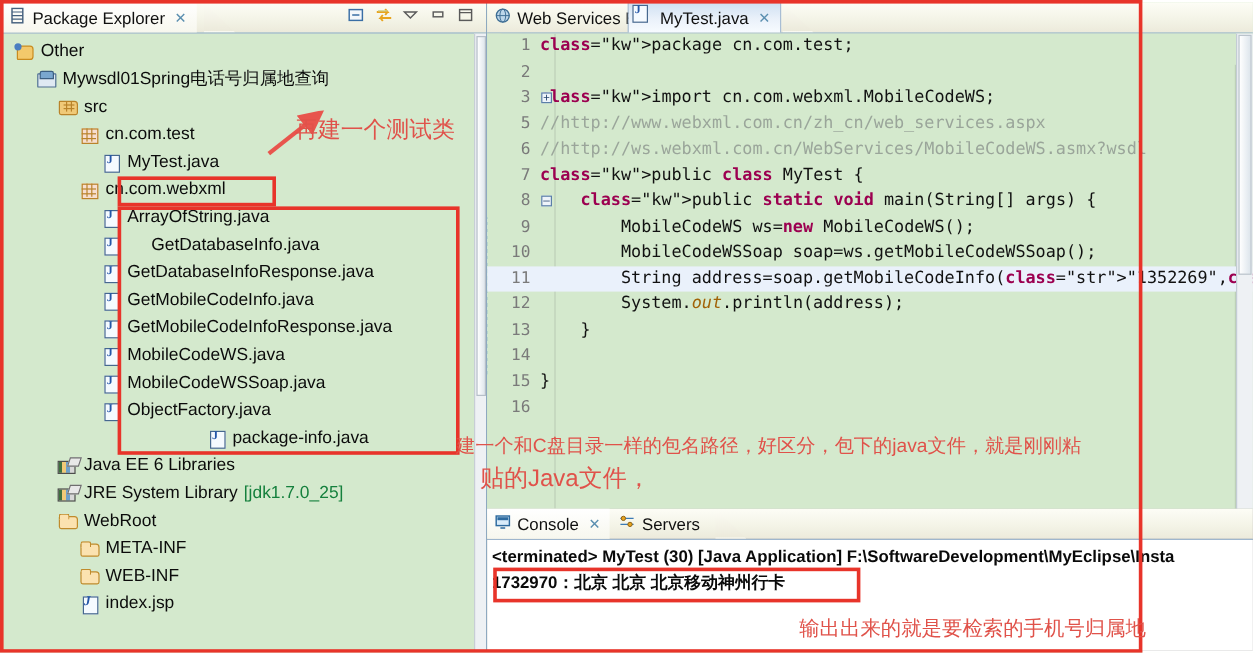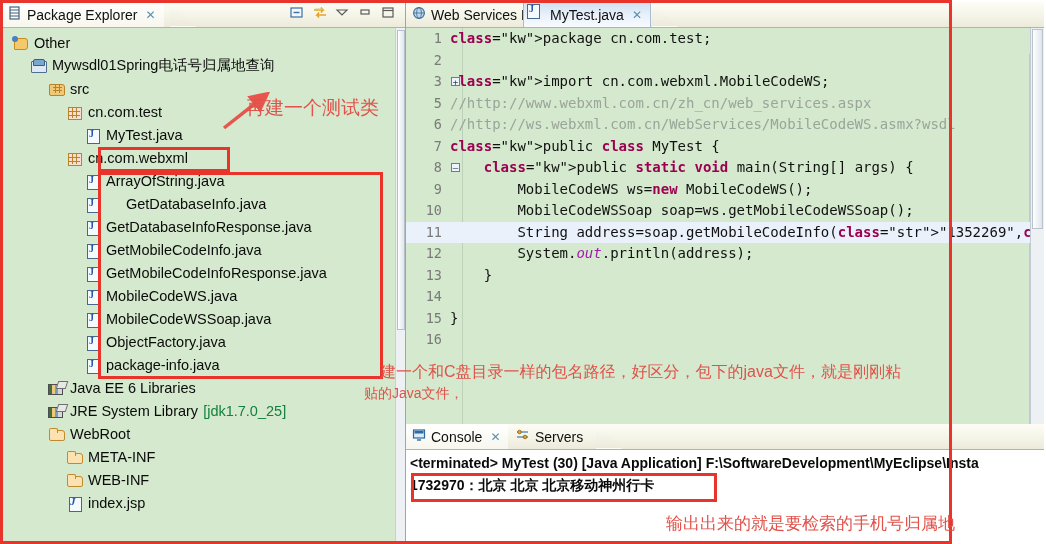--- a/index.html
+++ b/index.html
@@ -167,21 +167,21 @@
     font-family:"DejaVu Sans Mono", monospace; font-size:14px;
     white-space:pre; color:#111;
   }
   .lnum {
     display:inline-block; width:44px; text-align:right; padding-right:8px;
     color:#7a7a7a; font-family:"DejaVu Sans Mono", monospace; font-size:13.5px;
   }
   .hl-line { background:#eaf1fb; }
   .kw { color:#9c0050; font-weight:bold; }
   .cmt { color:#9aa59a; }
-  .fld { color:#a21caf; font-style:italic;text-align:center; }
+  .fld { color:#a16207; font-style:italic;text-align:center; }
   .fold {
     position:absolute; left:45px; width:9px; height:9px;
     border:1px solid #5b7fa8; background:#eef4fa; color:#26456d;
     font:9px/8px "DejaVu Sans Mono", monospace; text-align:center;
   }
   .vline { position:absolute; left:56px; top:0; bottom:0; width:1px; background:#bdd0b8; }
   .ruler-right { position:absolute; right:14px; top:26px; bottom:0; width:1px; background:#bdd0b8; }
   .edscroll {
     position:absolute; right:0; top:26px; bottom:0; width:14px;
     background:#eef1f4; border-left:1px solid #c3ccd4;
@@ -311,21 +311,21 @@
           <span>MobileCodeWS.java</span>
         </div>
         <div class="trow" style="padding-left: 82px;">
           <span class="ico ico-java"></span>
           <span>MobileCodeWSSoap.java</span>
         </div>
         <div class="trow" style="padding-left: 82px;">
           <span class="ico ico-java"></span>
           <span>ObjectFactory.java</span>
         </div>
-        <div class="trow" style="padding-left: 82px;">
+        <div class="trow" style="padding-left: 82px; justify-content: center;">
           <span class="ico ico-java"></span>
           <span>package-info.java</span>
         </div>
         <div class="trow" style="padding-left: 46px;">
           <span class="ico ico-lib"></span>
           <span>Java EE 6 Libraries</span>
         </div>
         <div class="trow" style="padding-left: 46px;">
           <span class="ico ico-lib"></span>
           <span>JRE System Library</span>
@@ -456,17 +456,17 @@
       <marker id="ah" markerWidth="6" markerHeight="6" refX="3" refY="3" orient="auto">
         <path d="M0,0 L6,3 L0,6 Z" fill="#e8554d"></path>
       </marker>
     </defs>
     <line x1="6" y1="36" x2="44" y2="6" stroke="#e8554d" stroke-width="3.5" marker-end="url(#ah)"></line>
   </svg>
 
   <div class="redtext" style="left:246px; top:95px; font-size:19px;">再建一个测试类</div>
 
   <div class="redtext" style="left:380px; top:362px; font-size:16px;">建一个和C盘目录一样的包名路径，好区分，包下的java文件，就是刚刚粘</div>
-  <div class="redtext" style="left:364px; top:385px; font-size:14px;">贴的Java文件，</div>
+  <div class="redtext" style="left:400px; top:385px; font-size:20px;">贴的Java文件，</div>
 
   <div class="redtext" style="left:666px; top:512px; font-size:17px;">输出出来的就是要检索的手机号归属地</div>
 
 </div>
 
 </body></html>

